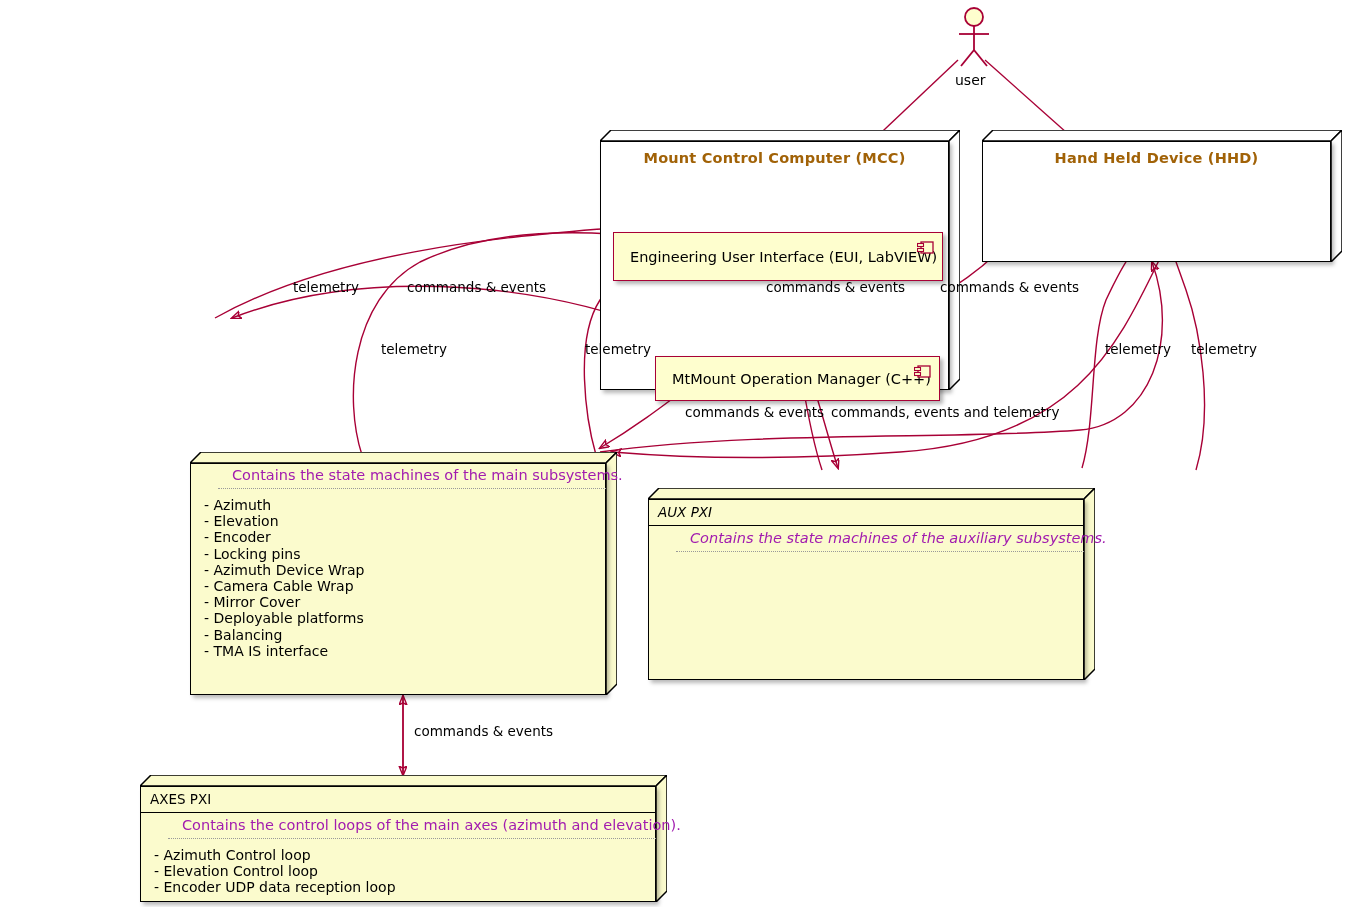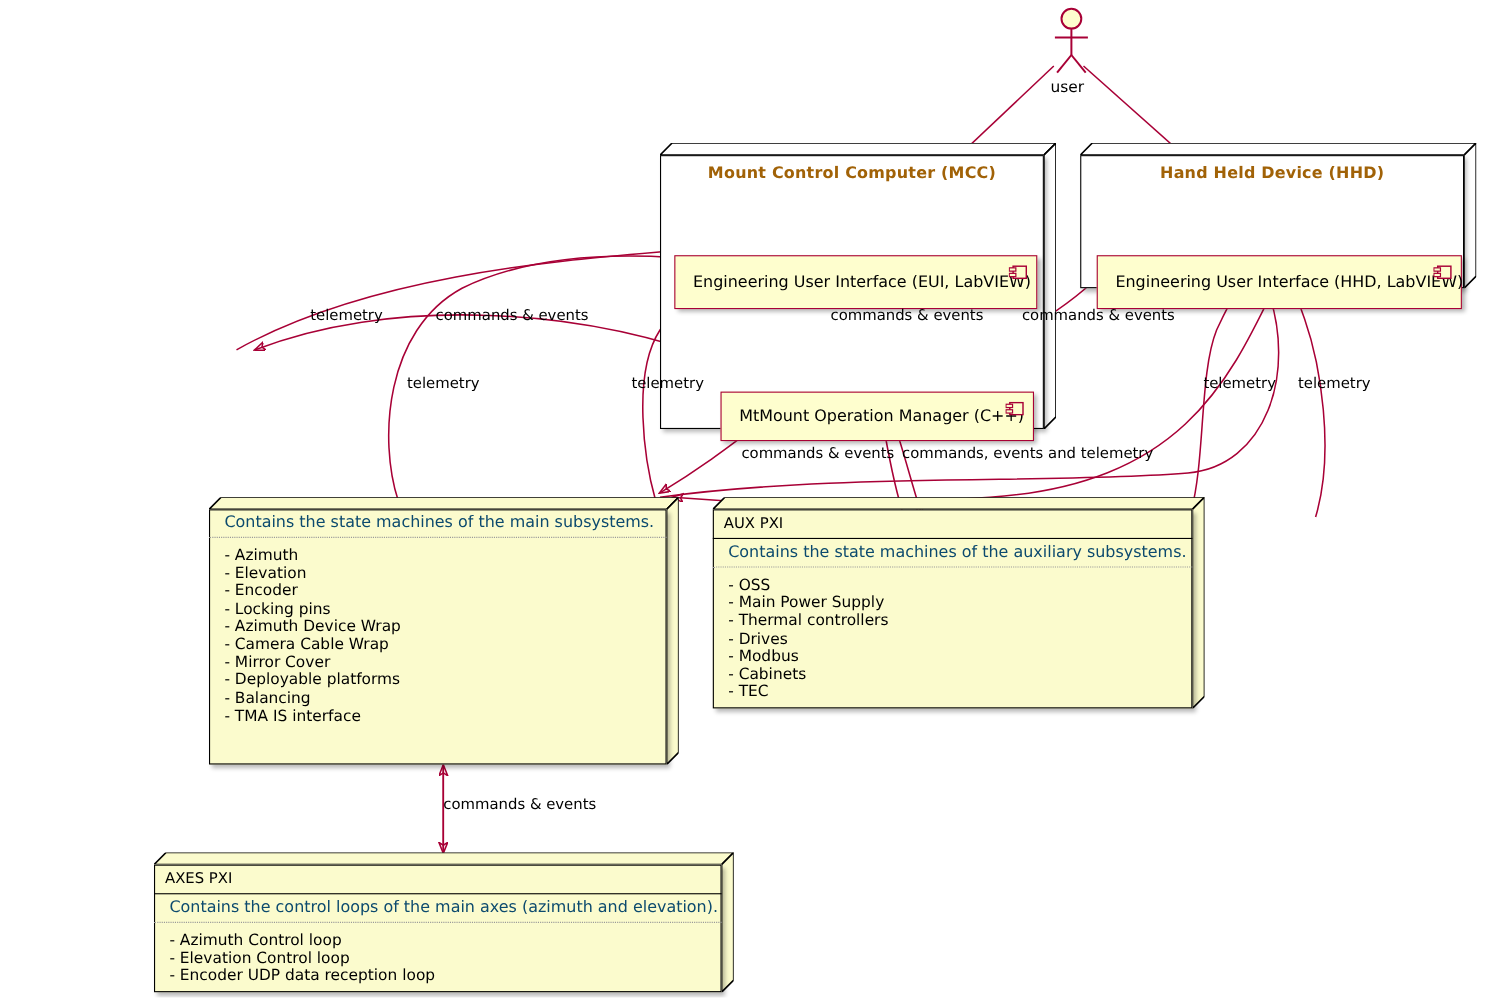--- a/index.html
+++ b/index.html
@@ -97,24 +97,25 @@
   }
   .pxi-name {
     font-size: 13.5px;
     color: #000000;
     padding: 5px 0 5px 10px;
     border-bottom: 1.2px solid #000000;
     white-space: nowrap;
   }
   .pxi-desc {
     font-size: 14.5px;
-    color: #0c4a6e;
+    color: #a21caf;
     padding: 4px 0 5px 14px;
     border-bottom: 1.2px dotted #999999;
     white-space: nowrap;
+    margin-left: 28px;
   }
   .pxi-list {
     padding: 8px 0 6px 14px;
   }
   .pxi-list div {
     font-size: 14px;
     line-height: 16.2px;
     color: #000000;
     white-space: nowrap;
   }
@@ -130,20 +131,21 @@
     white-space: nowrap;
   }
 
   
   .edge-label {
     position: absolute;
     font-size: 13.5px;
     color: #000000;
     white-space: nowrap;
     background: transparent;
+    margin-left: 11px;
   }
 </style>
 </head>
 <body>
 
 <div id="canvas">
 
   <svg id="edges" viewBox="0 0 1368 907">
     <defs>
       <marker id="ah" markerWidth="11" markerHeight="11" refX="9.2" refY="4" orient="auto" markerUnits="userSpaceOnUse">
@@ -231,28 +233,20 @@
       <polygon points="0,11 11,0 360,0 349,11" fill="#FFFFFF" stroke="#000000" stroke-width="1.5"></polygon>
     </svg>
     <svg style="position:absolute; right:0; top:0; width:11px; height:132px;" viewBox="0 0 11 132" preserveAspectRatio="none">
       <polygon points="0,11 11,0 11,121 0,132" fill="#FFFFFF" stroke="#000000" stroke-width="1.5"></polygon>
     </svg>
     <div class="body">
       <div class="node-title">Hand Held Device (HHD)</div>
     </div>
   </div>
 
-  <div class="component" style="left:997px; top:203px; width:332px; height:49px;">
-    <span class="label">Engineering User Interface (HHD, LabVIEW)</span>
-    <svg class="comp-icon" viewBox="0 0 17 13">
-      <rect x="4" y="1" width="12" height="11" fill="#FEFECE" stroke="#A80036" stroke-width="1.3"></rect>
-      <rect x="0.5" y="2.5" width="6" height="3" fill="#FEFECE" stroke="#A80036" stroke-width="1.1"></rect>
-      <rect x="0.5" y="7.5" width="6" height="3" fill="#FEFECE" stroke="#A80036" stroke-width="1.1"></rect>
-    </svg>
-  </div>
 
 
   <div class="node yellow" style="left:190px; top:452px; width:427px; height:243px;">
     <svg class="top-face" viewBox="0 0 427 11" preserveAspectRatio="none">
       <polygon points="0,11 11,0 427,0 416,11" fill="#FBFBCD" stroke="#000000" stroke-width="1.5"></polygon>
     </svg>
     <svg style="position:absolute; right:0; top:0; width:11px; height:243px;" viewBox="0 0 11 243" preserveAspectRatio="none">
       <polygon points="0,11 11,0 11,232 0,243" fill="#FBFBCD" stroke="#000000" stroke-width="1.5"></polygon>
     </svg>
     <div class="body"></div>
@@ -266,40 +260,31 @@
         <div>- Azimuth Device Wrap</div>
         <div>- Camera Cable Wrap</div>
         <div>- Mirror Cover</div>
         <div>- Deployable platforms</div>
         <div>- Balancing</div>
         <div>- TMA IS interface</div>
       </div>
     </div>
   </div>
 
-  <div class="node yellow" style="left:648px; top:452px; width:447px; height:192px;">
+  <div class="node yellow" style="left:648px; top:488px; width:447px; height:192px;font-style:italic;">
     <svg class="top-face" viewBox="0 0 447 11" preserveAspectRatio="none">
       <polygon points="0,11 11,0 447,0 436,11" fill="#FBFBCD" stroke="#000000" stroke-width="1.5"></polygon>
     </svg>
     <svg style="position:absolute; right:0; top:0; width:11px; height:192px;" viewBox="0 0 11 192" preserveAspectRatio="none">
       <polygon points="0,11 11,0 11,181 0,192" fill="#FBFBCD" stroke="#000000" stroke-width="1.5"></polygon>
     </svg>
     <div class="body"></div>
     <div class="pxi-inner">
       <div class="pxi-name">AUX PXI</div>
       <div class="pxi-desc">Contains the state machines of the auxiliary subsystems.</div>
-      <div class="pxi-list">
-        <div>- OSS</div>
-        <div>- Main Power Supply</div>
-        <div>- Thermal controllers</div>
-        <div>- Drives</div>
-        <div>- Modbus</div>
-        <div>- Cabinets</div>
-        <div>- TEC</div>
-      </div>
     </div>
   </div>
 
   <div class="node yellow" style="left:140px; top:775px; width:527px; height:127px;">
     <svg class="top-face" viewBox="0 0 527 11" preserveAspectRatio="none">
       <polygon points="0,11 11,0 527,0 516,11" fill="#FBFBCD" stroke="#000000" stroke-width="1.5"></polygon>
     </svg>
     <svg style="position:absolute; right:0; top:0; width:11px; height:127px;" viewBox="0 0 11 127" preserveAspectRatio="none">
       <polygon points="0,11 11,0 11,116 0,127" fill="#FBFBCD" stroke="#000000" stroke-width="1.5"></polygon>
     </svg>

